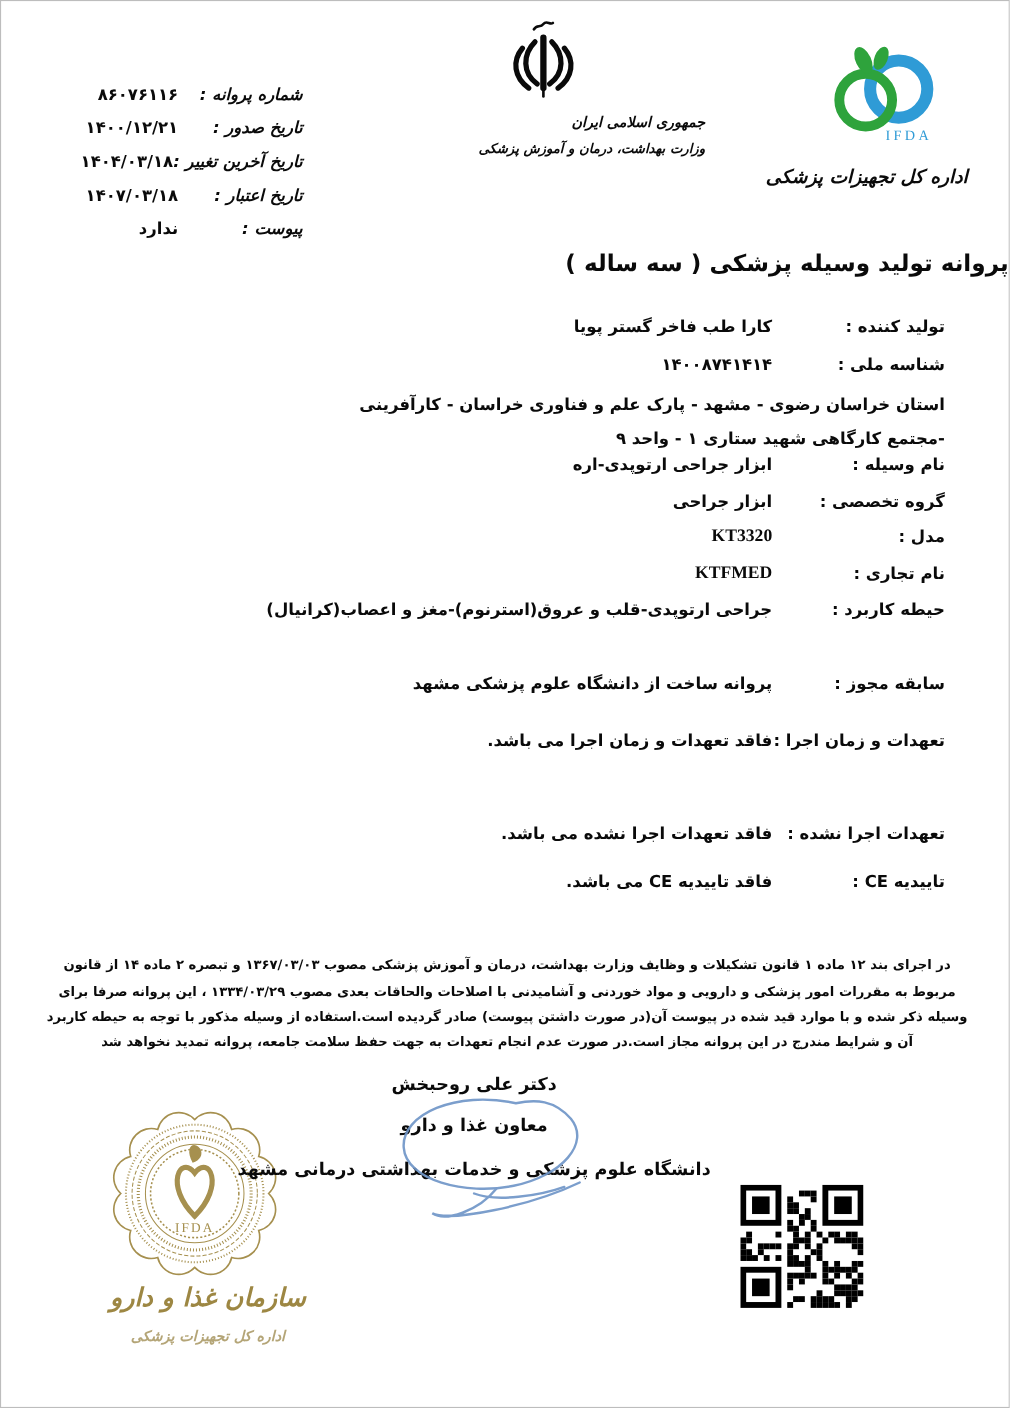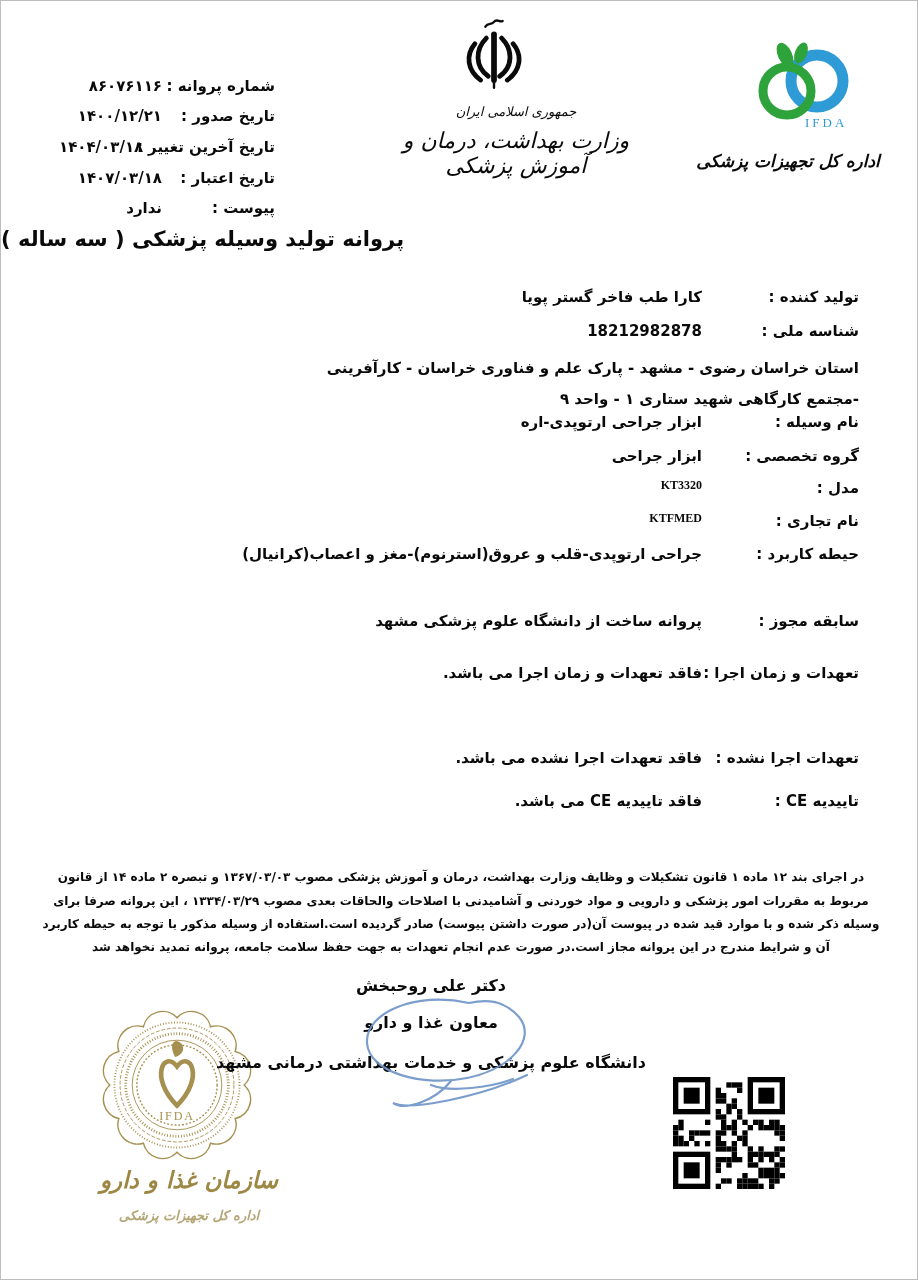--- a/index.html
+++ b/index.html
@@ -2,37 +2,37 @@
 <html lang="fa"><head>
 <meta charset="utf-8">
 <style>
   html,body{margin:0;padding:0;background:#e9e9e9;}
   .page{position:relative;width:918px;height:1280px;background:#fff;border:1px solid #bdbdbd;
         box-sizing:border-box;overflow:hidden;color:#0a0a0a;
         font-family:"DejaVu Sans",sans-serif;}
   
   .tl-row{position:absolute;left:58px;width:216px;direction:rtl;display:flex;
           font-size:15px;font-weight:700;white-space:nowrap;}
-  .tl-label{min-width:113px;}
-  
-  .gov{position:absolute;left:350px;width:290px;text-align:center;direction:rtl;font-weight:400;margin-left:20px;}
+  .tl-label{min-width:113px;font-style:italic;}
+  
+  .gov{position:absolute;left:350px;width:290px;direction:rtl;font-weight:700;}
   .gov1{top:103px;font-size:13px;font-style:italic;}
-  .gov2{top:127px;font-size:22px;font-style:italic;}
+  .gov2{top:127px;font-size:12px;font-style:italic;}
   
   .dept-line{position:absolute;left:676px;top:150px;width:222px;text-align:center;direction:rtl;
              font-size:17px;font-weight:700;font-style:italic;}
   
-  .title{position:absolute;top:226px;left:0;right:0;text-align:left;direction:rtl;
+  .title{position:absolute;top:226px;left:0;right:0;text-align:right;direction:rtl;
          font-size:21px;font-weight:700;}
   
   .frow{position:absolute;left:58px;right:58px;direction:rtl;display:flex;
         font-size:15px;font-weight:700;line-height:1.45;}
   .flabel{min-width:157px;white-space:nowrap;}
   .fvalue{}
-  .fvalue.latin{font-family:"Liberation Serif","DejaVu Serif",serif;font-size:12px;line-height:1.2;}
+  .fvalue.latin{font-family:"Liberation Serif","DejaVu Serif",serif;font-size:16px;line-height:1.2;}
   .fvalue.addr{max-width:575px;line-height:2.05;}
   
   .legal{position:absolute;left:8px;right:4px;text-align:center;direction:rtl;
          font-size:12px;font-weight:700;white-space:nowrap;}
   
   .sig{position:absolute;left:124px;width:612px;text-align:center;direction:rtl;
        font-size:16px;font-weight:700;z-index:3;}
   
   .seal-svg{position:absolute;left:92px;top:1000px;z-index:1;}
   .seal-org{position:absolute;left:88px;top:1166px;width:200px;text-align:center;direction:rtl;
@@ -96,21 +96,21 @@
   <div class="dept-line">اداره کل تجهیزات پزشکی</div>
 
   <div class="title">پروانه تولید وسیله پزشکی  ( سه ساله )</div>
 
   <div class="frow" style="top:286px">
     <span class="flabel">تولید کننده :</span>
     <span class="fvalue">کارا طب فاخر گستر پویا</span>
   </div>
   <div class="frow" style="top:320px">
     <span class="flabel">شناسه ملی :</span>
-    <span class="fvalue">18212982878</span>
+    <span class="fvalue">۱۴۰۰۸۷۴۱۴۱۴</span>
   </div>
   <div class="frow" style="top:352px">
     <span class="fvalue addr">استان خراسان رضوی - مشهد - پارک علم و فناوری خراسان - کارآفرینی -مجتمع کارگاهی شهید ستاری ۱ - واحد ۹</span>
   </div>
   <div class="frow" style="top:411px">
     <span class="flabel">نام وسیله :</span>
     <span class="fvalue">ابزار جراحی ارتوپدی-اره</span>
   </div>
   <div class="frow" style="top:445px">
     <span class="flabel">گروه تخصصی :</span>

